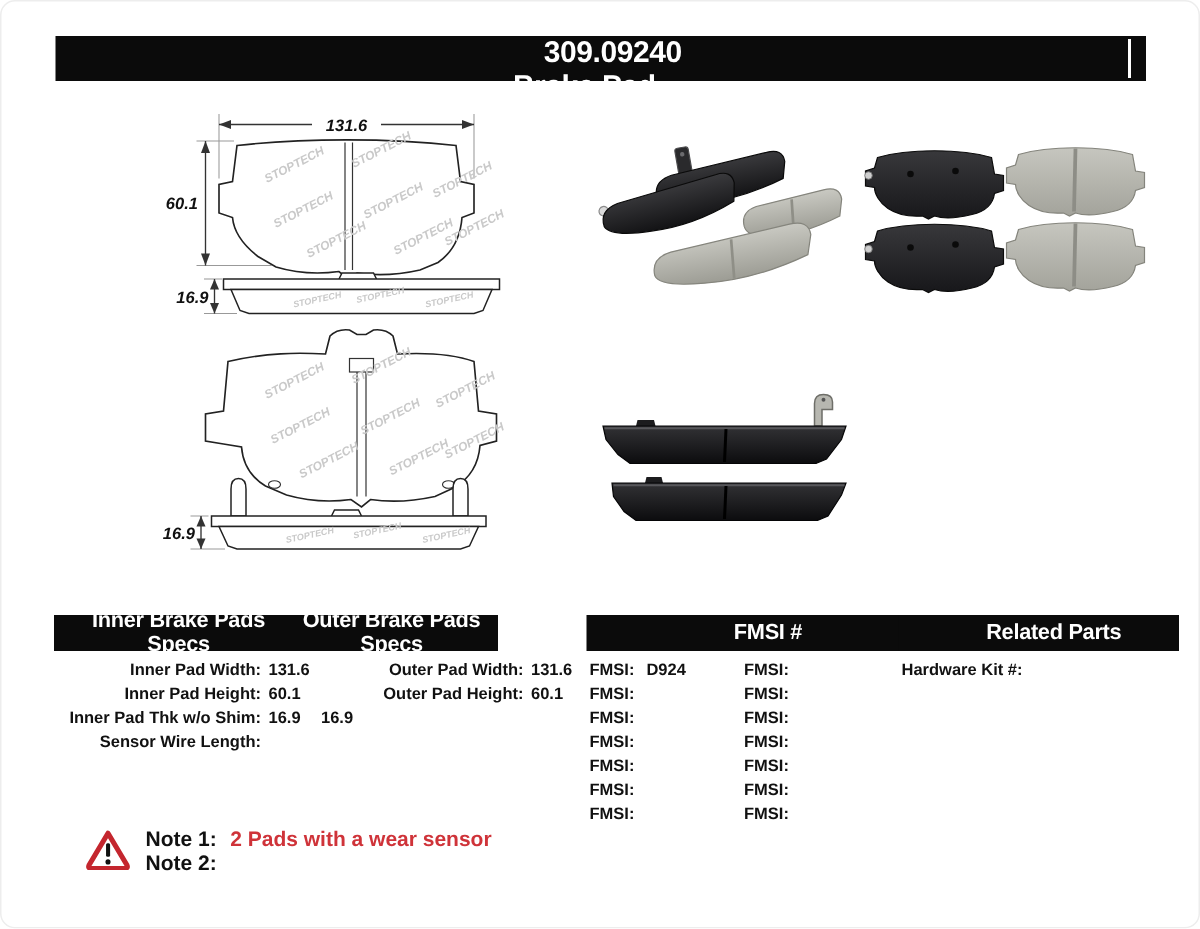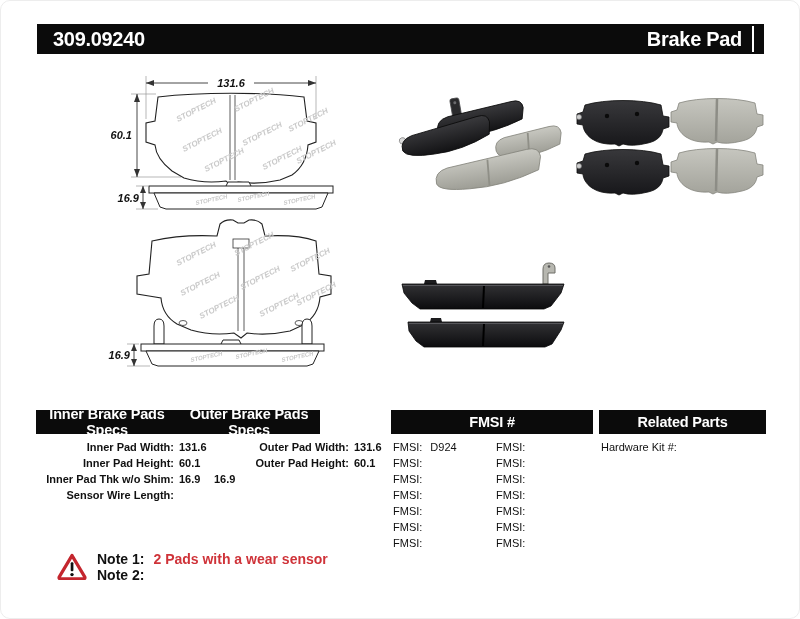--- a/index.html
+++ b/index.html
@@ -5,44 +5,44 @@
   html,body { margin:0; padding:0; background:#fff; }
   .page {
     position:relative; width:800px; height:619px; background:#ffffff;
     font-family:"Liberation Sans", sans-serif; overflow:hidden;
     border:1px solid #ededed; border-radius:10px; box-sizing:border-box;
   }
   
   .header-bar {
     position:absolute; left:36px; top:23px; width:727px; height:30px;
     background:#0b0b0b; color:#ffffff; display:flex; align-items:center;
-    justify-content:space-between; font-weight:bold; font-size:20px; letter-spacing:-0.3px;
+    justify-content:space-between; font-weight:bold; font-size:20px; letter-spacing:-0.3px;flex-direction:column;
   }
   .header-bar .pn { padding-left:16px; }
   .header-bar .pt { padding-right:22px; }
   .header-divider { position:absolute; right:10px; top:2px; width:2px; height:26px; background:#ffffff; }
   
   .abs { position:absolute; }
   
   .secbar {
     position:absolute; top:409px; height:24px; background:#0b0b0b; color:#fff;
     font-weight:bold; font-size:14.5px; display:flex; align-items:center; letter-spacing:-0.2px;
   }
   .secbar .half { width:50%; text-align:center; }
-  .secbar.center { justify-content:center; }
+  .secbar.center { justify-content:center;padding-left:20px; }
   
   .speccol { position:absolute; top:438px; }
   .specrow { height:16px; line-height:16px; font-size:11px; font-weight:bold; color:#111; display:flex; white-space:nowrap; }
   .specrow .lbl { text-align:right; flex:0 0 auto; }
   .specrow .val { margin-left:5px; }
   .inner-col { left:35px; width:175px; }
   .inner-col .lbl { width:138px; }
   .outer-col { left:208px; width:178px; }
   .outer-col .lbl { width:140px; }
-  .fmsirow { height:16px; line-height:16px; font-size:11px; font-weight:normal; color:#111; white-space:nowrap; }
+  .fmsirow { height:16px; line-height:16px; font-size:11px; font-weight:bold; color:#111; white-space:nowrap; }
   .fmsirow .val { margin-left:8px; }
   .fmsi-col1 { left:392px; }
   .fmsi-col2 { left:495px; }
   .related-col { left:600px; }
   .related-col .val { margin-left:6px; }
   
   .noterow { position:absolute; left:96px; font-size:14px; font-weight:bold; color:#111; white-space:nowrap; }
   .noterow .notetext { color:#cf3339; margin-left:9px; }
   .note1 { top:550px; }
   .note2 { top:566px; }
@@ -219,21 +219,21 @@
     <path d="M 28,28 L 29,24 L 40,24 L 41,28 Z" fill="#1c1c1e"></path>
     <path d="M 6,28 L 168,28 L 165,37 L 155,50 L 148,53 L 24,53 L 16,47 L 8,37 Z" fill="url(#gBlackC)" stroke="#050506" stroke-width="0.8"></path>
     <line x1="7" y1="29.5" x2="167" y2="29.5" stroke="#57575b" stroke-width="1.2"></line>
     <line x1="88" y1="30" x2="87" y2="52" stroke="#000" stroke-width="2"></line>
     <path d="M 34,66 L 35,62 L 45,62 L 46,66 Z" fill="#1c1c1e"></path>
     <path d="M 12,66 L 168,66 L 165,74 L 156,88 L 149,91 L 28,91 L 20,85 L 13,75 Z" fill="url(#gBlackC)" stroke="#050506" stroke-width="0.8"></path>
     <line x1="13" y1="67.5" x2="167" y2="67.5" stroke="#57575b" stroke-width="1.2"></line>
     <line x1="88" y1="68" x2="87" y2="90" stroke="#000" stroke-width="2"></line>
   </svg>
 
-  <div class="secbar" style="left:35px; width:284px;">
+  <div class="secbar" style="left:35px; width:284px;padding-left:12px;">
     <span class="half">Inner Brake Pads Specs</span>
     <span class="half">Outer Brake Pads Specs</span>
   </div>
   <div class="secbar center" style="left:390px; width:202px;">
     <span>FMSI #</span>
   </div>
   <div class="secbar center" style="left:598px; width:167px;">
     <span>Related Parts</span>
   </div>
 

